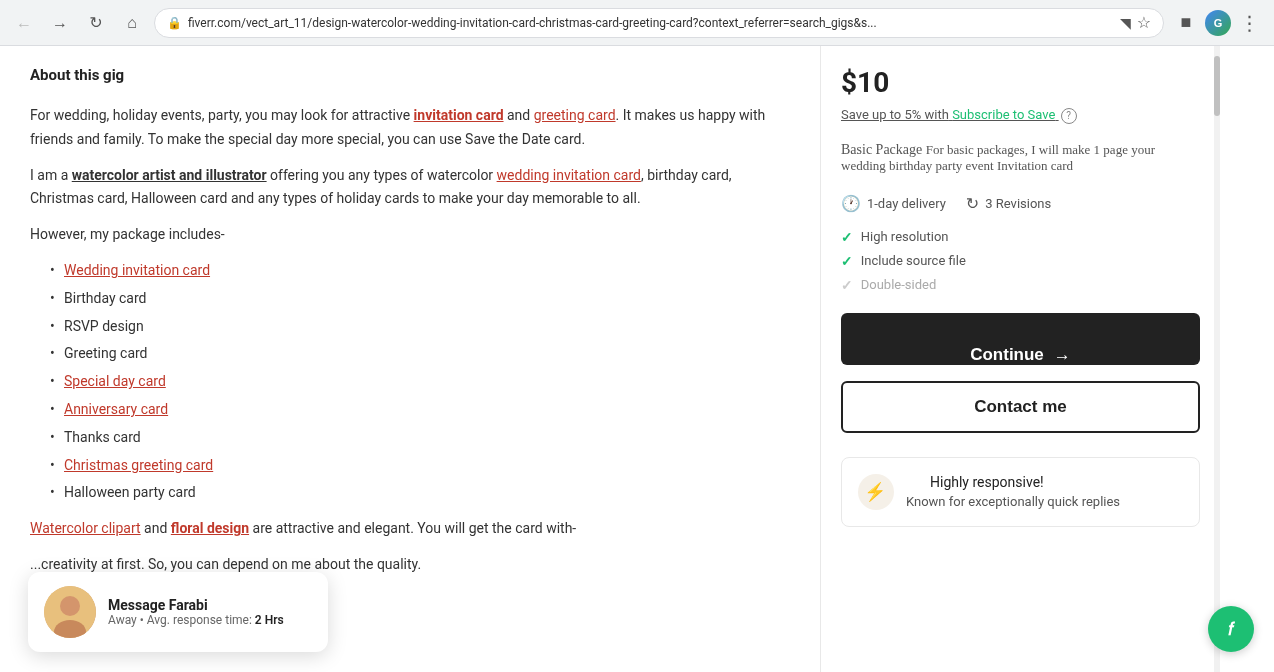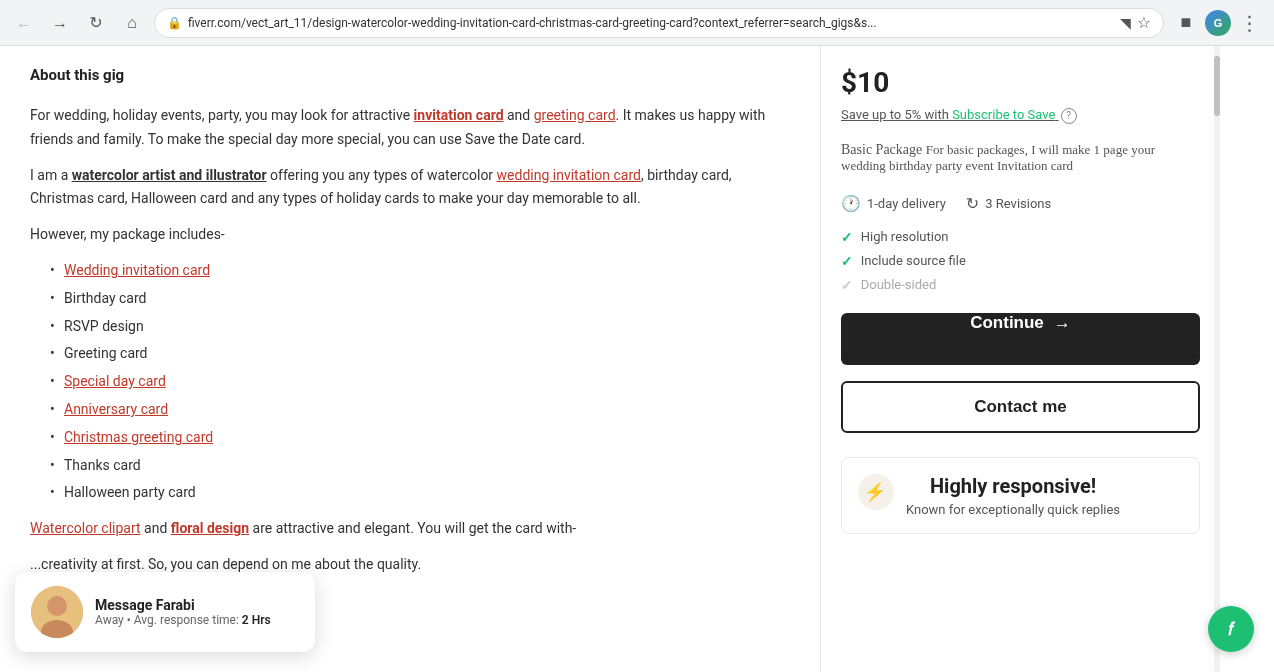--- a/index.html
+++ b/index.html
@@ -261,21 +261,21 @@
       width: 100%;
       height: 52px;
       background: #222;
       color: #fff;
       border: none;
       border-radius: 6px;
       font-size: 17px;
       font-weight: 600;
       cursor: pointer;
       display: flex;
-      align-items: flex-start;
+      align-items: flex-end;
       justify-content: center;
       gap: 10px;
       margin-bottom: 16px;
     }
 
     .compare-link {
       text-align: center;
       font-size: 13px;
       color: #222;
       cursor: pointer;
@@ -312,37 +312,37 @@
       border-radius: 50%;
       background: #f5f0e8;
       display: flex;
       align-items: center;
       justify-content: center;
       font-size: 18px;
       flex-shrink: 0;
     }
 
     .responsive-text h4 {
-      font-size: 20px;
-      font-weight: 700;
+      font-size: 14px;
+      font-weight: 400;
       color: #222;
       margin-bottom: 4px;
       padding-left: 24px;
     }
 
     .responsive-text p {
       font-size: 13px;
       color: #555;
     }
 
     
     .message-popup {
       position: fixed;
       bottom: 20px;
-      left: 15px;
+      left: 28px;
       width: 300px;
       background: #fff;
       border-radius: 12px;
       box-shadow: 0 4px 20px rgba(0,0,0,0.15);
       padding: 14px 16px;
       display: flex;
       align-items: center;
       gap: 12px;
       z-index: 1000;
     }
@@ -443,22 +443,22 @@
 
       <p>However, my package includes-</p>
 
       <ul class="bullet-list">
         <li><span class="link-text">Wedding invitation card</span></li>
         <li>Birthday card</li>
         <li>RSVP design</li>
         <li>Greeting card</li>
         <li><span class="link-text">Special day card</span></li>
         <li><span class="link-text">Anniversary card</span></li>
+        <li>Thanks card</li>
         <li><span class="link-text">Christmas greeting card</span></li>
-        <li>Thanks card</li>
         <li>Halloween party card</li>
       </ul>
 
       <p>
         <span class="link-text">Watercolor clipart</span><span> and </span><span class="bold-text link-text">floral design</span><span> are attractive and elegant. You will get the card with-</span>
       </p>
 
 
       <p>
         <span>...creativity at first. So, you can depend on me about the quality.</span>

